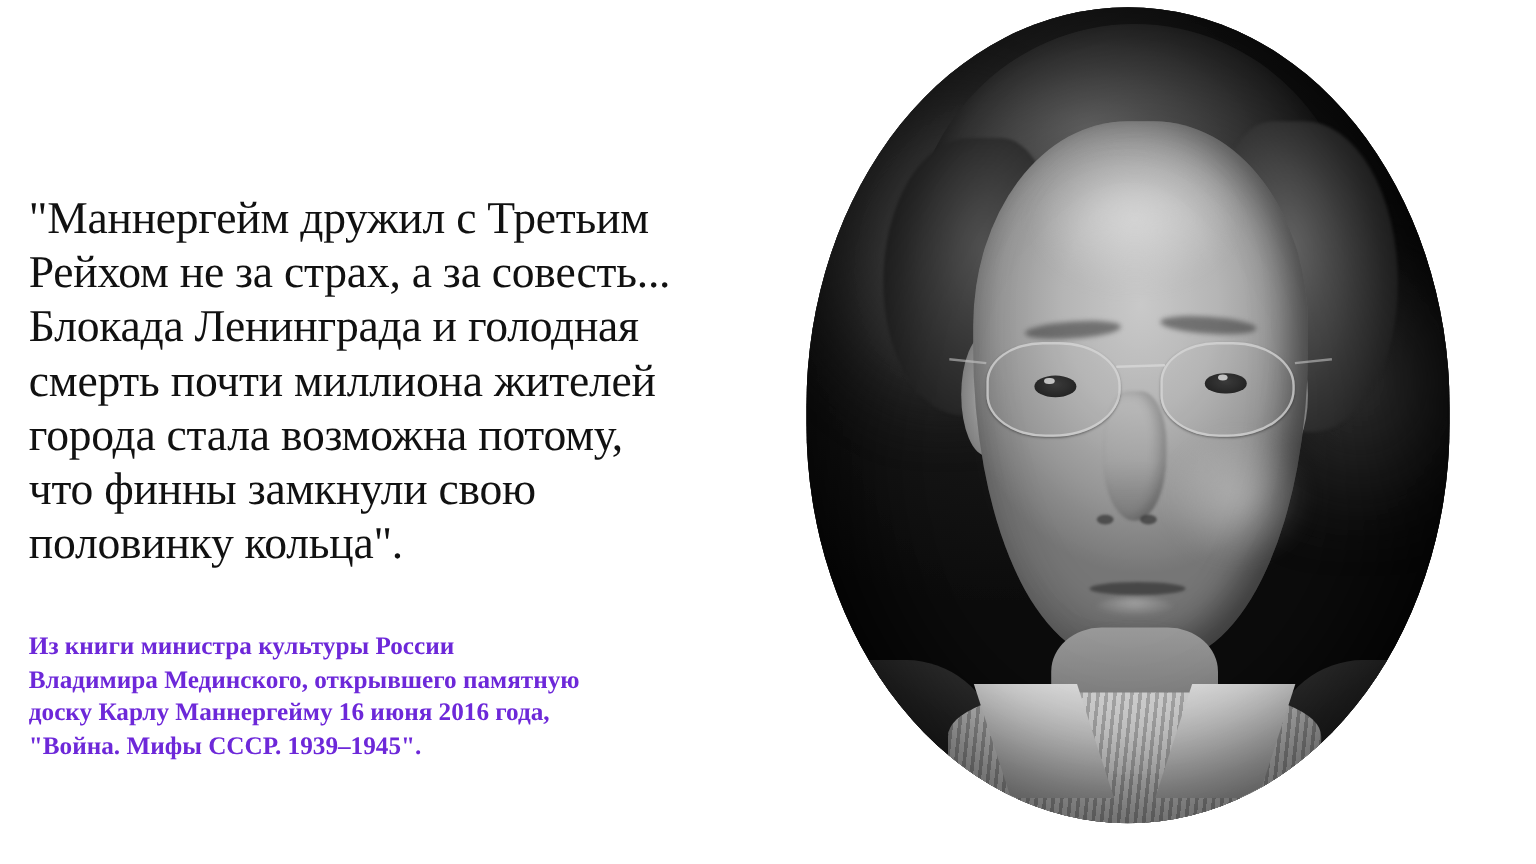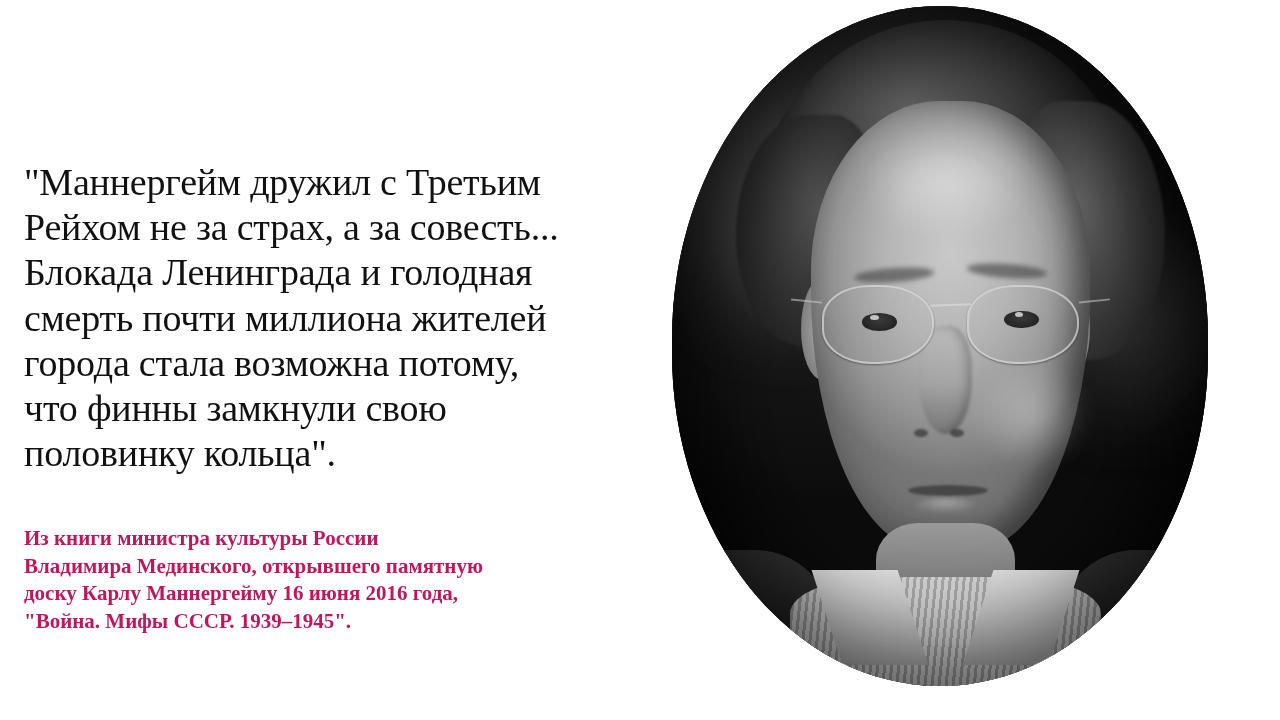--- a/index.html
+++ b/index.html
@@ -36,21 +36,21 @@
 
   .attribution {
     position: absolute;
     left: 24px;
     top: 525px;
     width: 720px;
     font-family: "Liberation Serif", serif;
     font-weight: bold;
     font-size: 21px;
     line-height: 1.32;
-    color: #be185d;
+    color: #6d28d9;
     margin: 0;
     white-space: pre-line;
   }
 
   
   .portrait-wrap {
     position: absolute;
     left: 672px;
     top: 6px;
     width: 536px;

